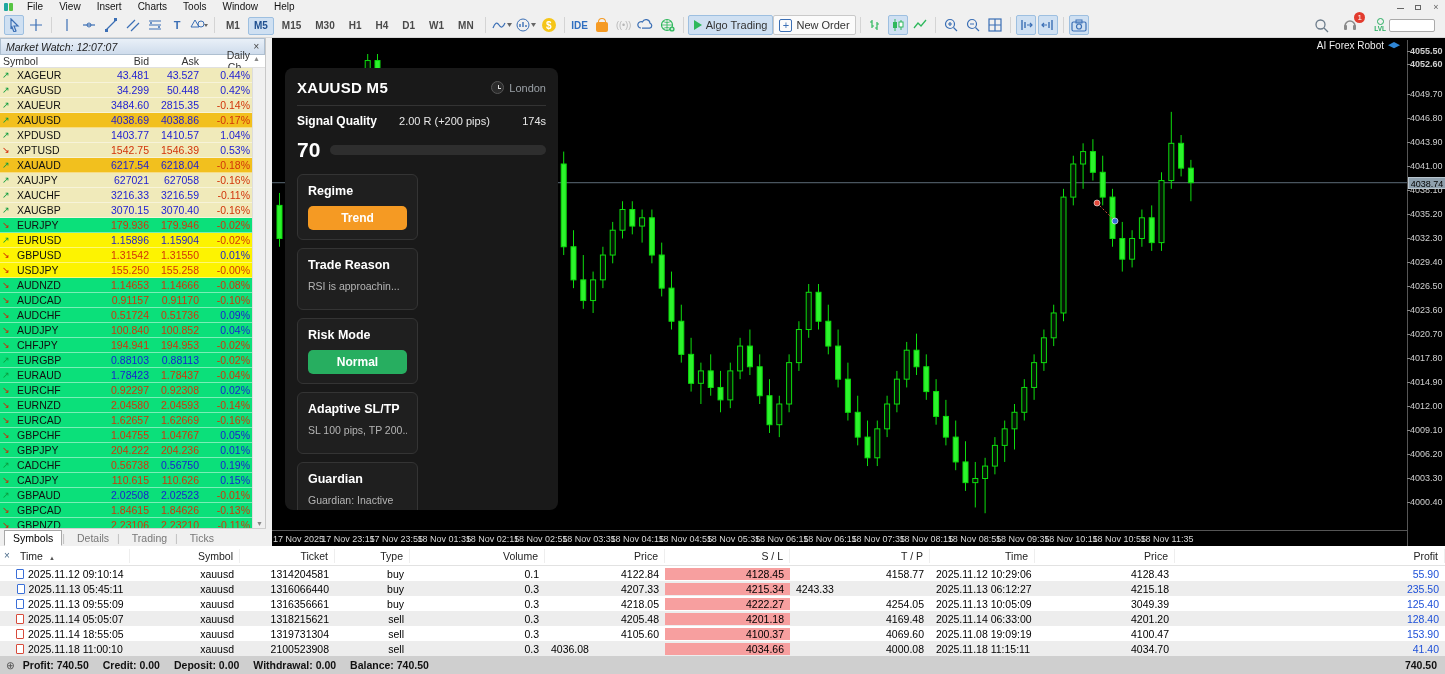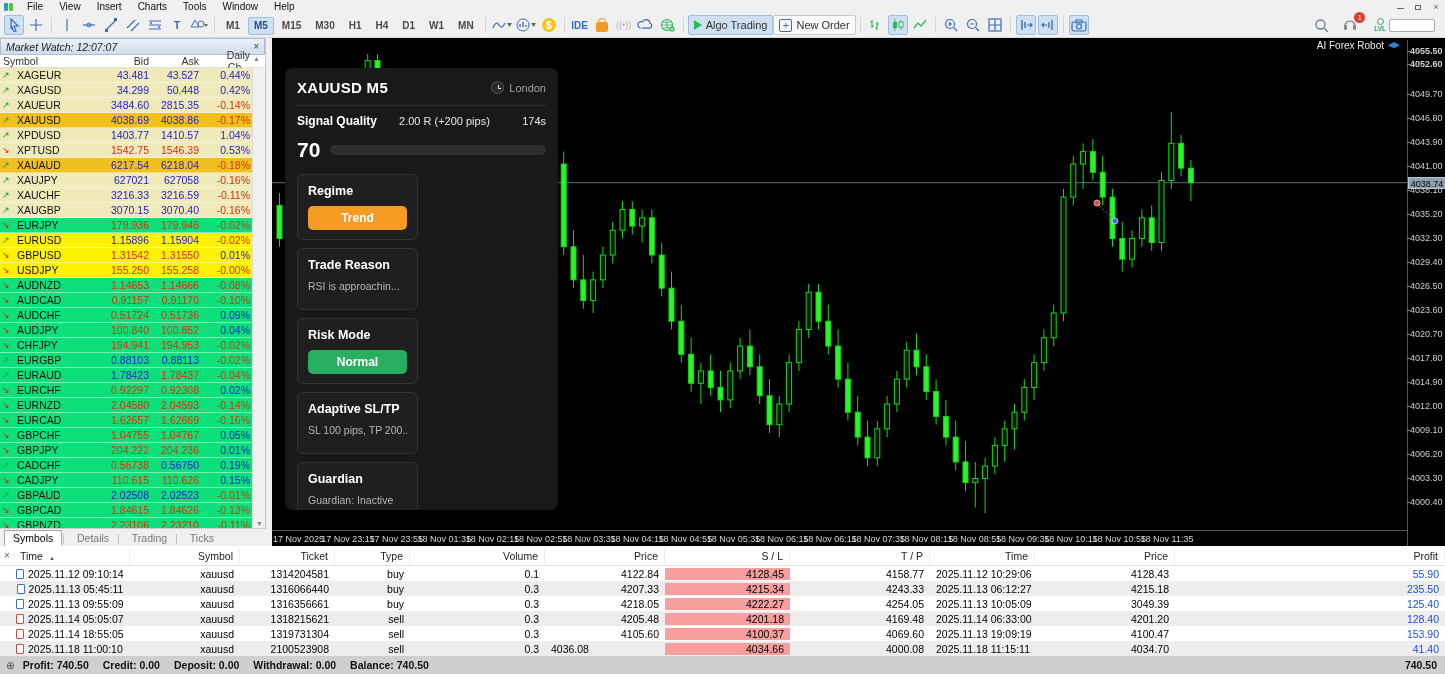--- a/index.html
+++ b/index.html
@@ -914,21 +914,21 @@
           <span class="c" style="width: 270px; text-align: right; color: rgb(29, 80, 216);">55.90</span>
         </div>
         <div class="tbx-row" style="background: rgb(237, 237, 237);">
           <span class="c" style="width: 130px; text-align: center; padding-left: 16px;"><span class="doc" style="border-color: rgb(58, 111, 216);"></span>2025.11.13 05:45:11</span>
           <span class="c" style="width: 110px; text-align: right;">xauusd</span>
           <span class="c" style="width: 95px; text-align: right;">1316066440</span>
           <span class="c" style="width: 75px; text-align: right;">buy</span>
           <span class="c" style="width: 135px; text-align: right;">0.3</span>
           <span class="c" style="width: 120px; text-align: right;">4207.33</span>
           <span class="c" style="width: 125px; text-align: right; background: rgb(247, 159, 159);">4215.34</span>
-          <span class="c" style="width: 140px; text-align: right;">4243.33</span>
+          <span class="c" style="width: 140px; text-align: left;">4243.33</span>
           <span class="c" style="width: 105px; text-align: right;">2025.11.13 06:12:27</span>
           <span class="c" style="width: 140px; text-align: right;">4215.18</span>
           <span class="c" style="width: 270px; text-align: right; color: rgb(29, 80, 216);">235.50</span>
         </div>
         <div class="tbx-row" style="background: rgb(255, 255, 255);">
           <span class="c" style="width: 130px; text-align: left; padding-left: 16px;"><span class="doc" style="border-color: rgb(58, 111, 216);"></span>2025.11.13 09:55:09</span>
           <span class="c" style="width: 110px; text-align: right;">xauusd</span>
           <span class="c" style="width: 95px; text-align: right;">1316356661</span>
           <span class="c" style="width: 75px; text-align: right;">buy</span>
           <span class="c" style="width: 135px; text-align: right;">0.3</span>
@@ -954,21 +954,21 @@
         </div>
         <div class="tbx-row" style="background: rgb(255, 255, 255);">
           <span class="c" style="width: 130px; text-align: left; padding-left: 16px;"><span class="doc" style="border-color: rgb(216, 74, 58);"></span>2025.11.14 18:55:05</span>
           <span class="c" style="width: 110px; text-align: right;">xauusd</span>
           <span class="c" style="width: 95px; text-align: right;">1319731304</span>
           <span class="c" style="width: 75px; text-align: right;">sell</span>
           <span class="c" style="width: 135px; text-align: right;">0.3</span>
           <span class="c" style="width: 120px; text-align: right;">4105.60</span>
           <span class="c" style="width: 125px; text-align: right; background: rgb(247, 159, 159);">4100.37</span>
           <span class="c" style="width: 140px; text-align: right;">4069.60</span>
-          <span class="c" style="width: 105px; text-align: right;">2025.11.13 19:09:19</span>
+          <span class="c" style="width: 105px; text-align: right;">2025.11.08 19:09:19</span>
           <span class="c" style="width: 140px; text-align: right;">4100.47</span>
           <span class="c" style="width: 270px; text-align: right; color: rgb(29, 80, 216);">153.90</span>
         </div>
         <div class="tbx-row" style="background: rgb(237, 237, 237);">
           <span class="c" style="width: 130px; text-align: left; padding-left: 16px;"><span class="doc" style="border-color: rgb(216, 74, 58);"></span>2025.11.18 11:00:10</span>
           <span class="c" style="width: 110px; text-align: right;">xauusd</span>
           <span class="c" style="width: 95px; text-align: right;">2100523908</span>
           <span class="c" style="width: 75px; text-align: right;">sell</span>
           <span class="c" style="width: 135px; text-align: right;">0.3</span>
           <span class="c" style="width: 120px; ">4036.08</span>

